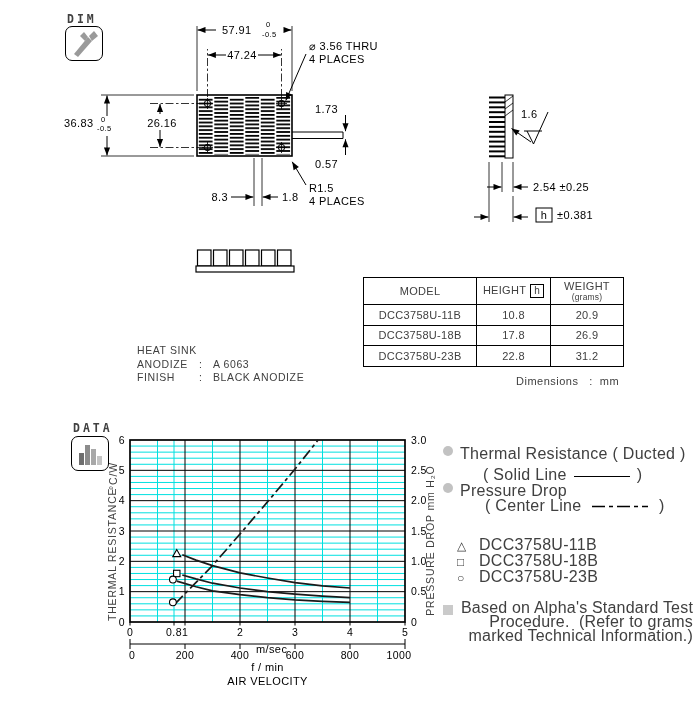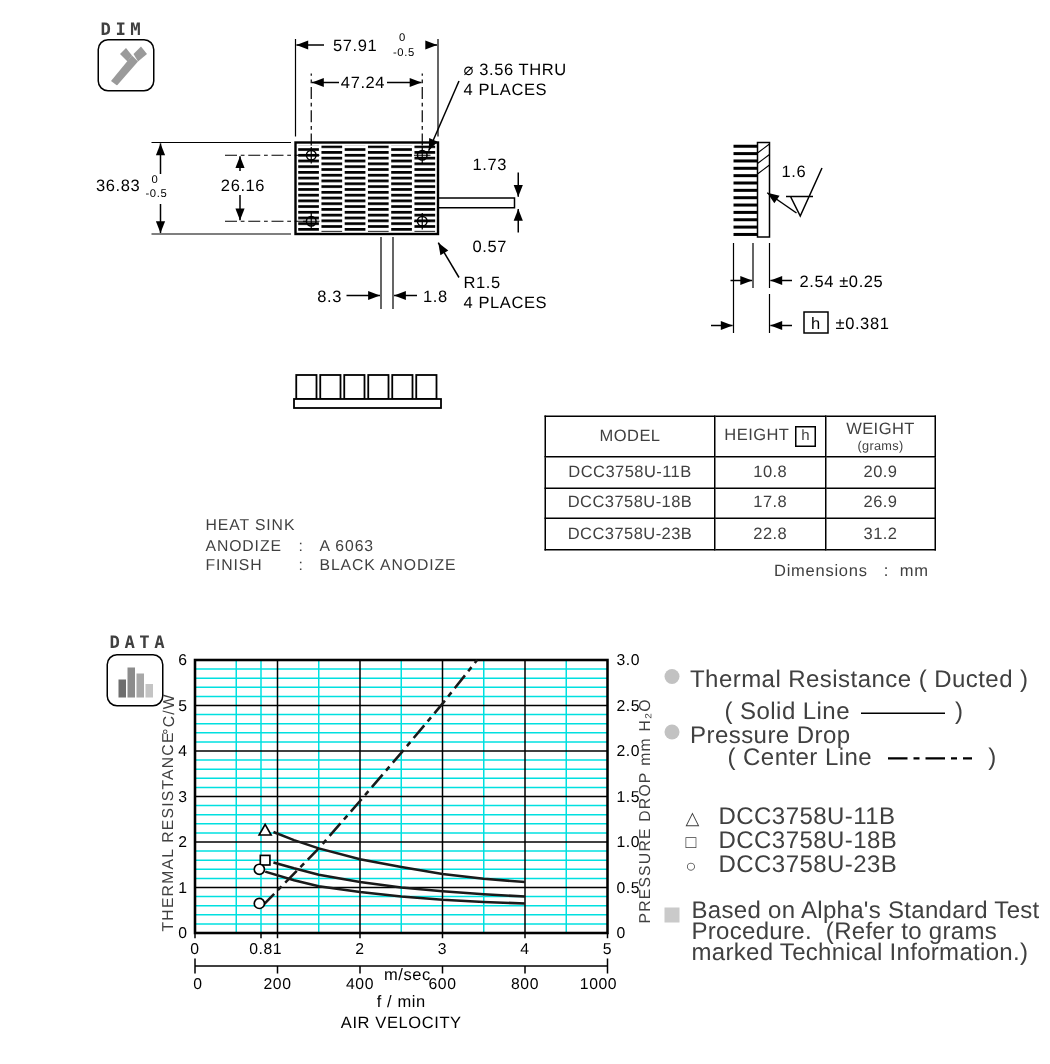--- a/index.html
+++ b/index.html
@@ -21,21 +21,21 @@
   .specs{font-size:10.5px;letter-spacing:0.6px;line-height:13.5px;}
   .specs .row{display:grid;grid-template-columns:62px 14px auto;}
   
   .mtable{border-collapse:collapse;font-size:11px;letter-spacing:0.3px;}
   .mtable td,.mtable th{border:1px solid #000;text-align:center;font-weight:normal;padding:0;}
   .mtable{border:1.5px solid #000;}
   .mtable th{height:26px;}
   .mtable td{height:19.5px;}
   .hbox{display:inline-block;border:1px solid #000;padding:0 3px;margin-left:4px;font-size:10px;line-height:12px;}
   .wunit{font-size:8.5px;letter-spacing:0.2px;}
-  .pre{white-space:pre;}
+  .pre{white-space:pre;text-align:right;}
   .fnote{font-size:11px;letter-spacing:0.5px;}
   
   .vlabel{position:absolute;text-align:center;transform:rotate(-90deg);font-size:10.5px;
           letter-spacing:0.8px;white-space:nowrap;}
   
   .ltext{font-size:16px;letter-spacing:0.3px;white-space:nowrap;}
   .dot{position:absolute;width:10px;height:10px;border-radius:50%;background:#c2c2c2;}
   .sq{position:absolute;width:10px;height:10px;background:#cacaca;}
   .mk{font-size:12px;line-height:12px;}
   .lsample{display:inline-block;width:56px;border-top:1.5px solid #000;vertical-align:3px;margin:0 7px;}

